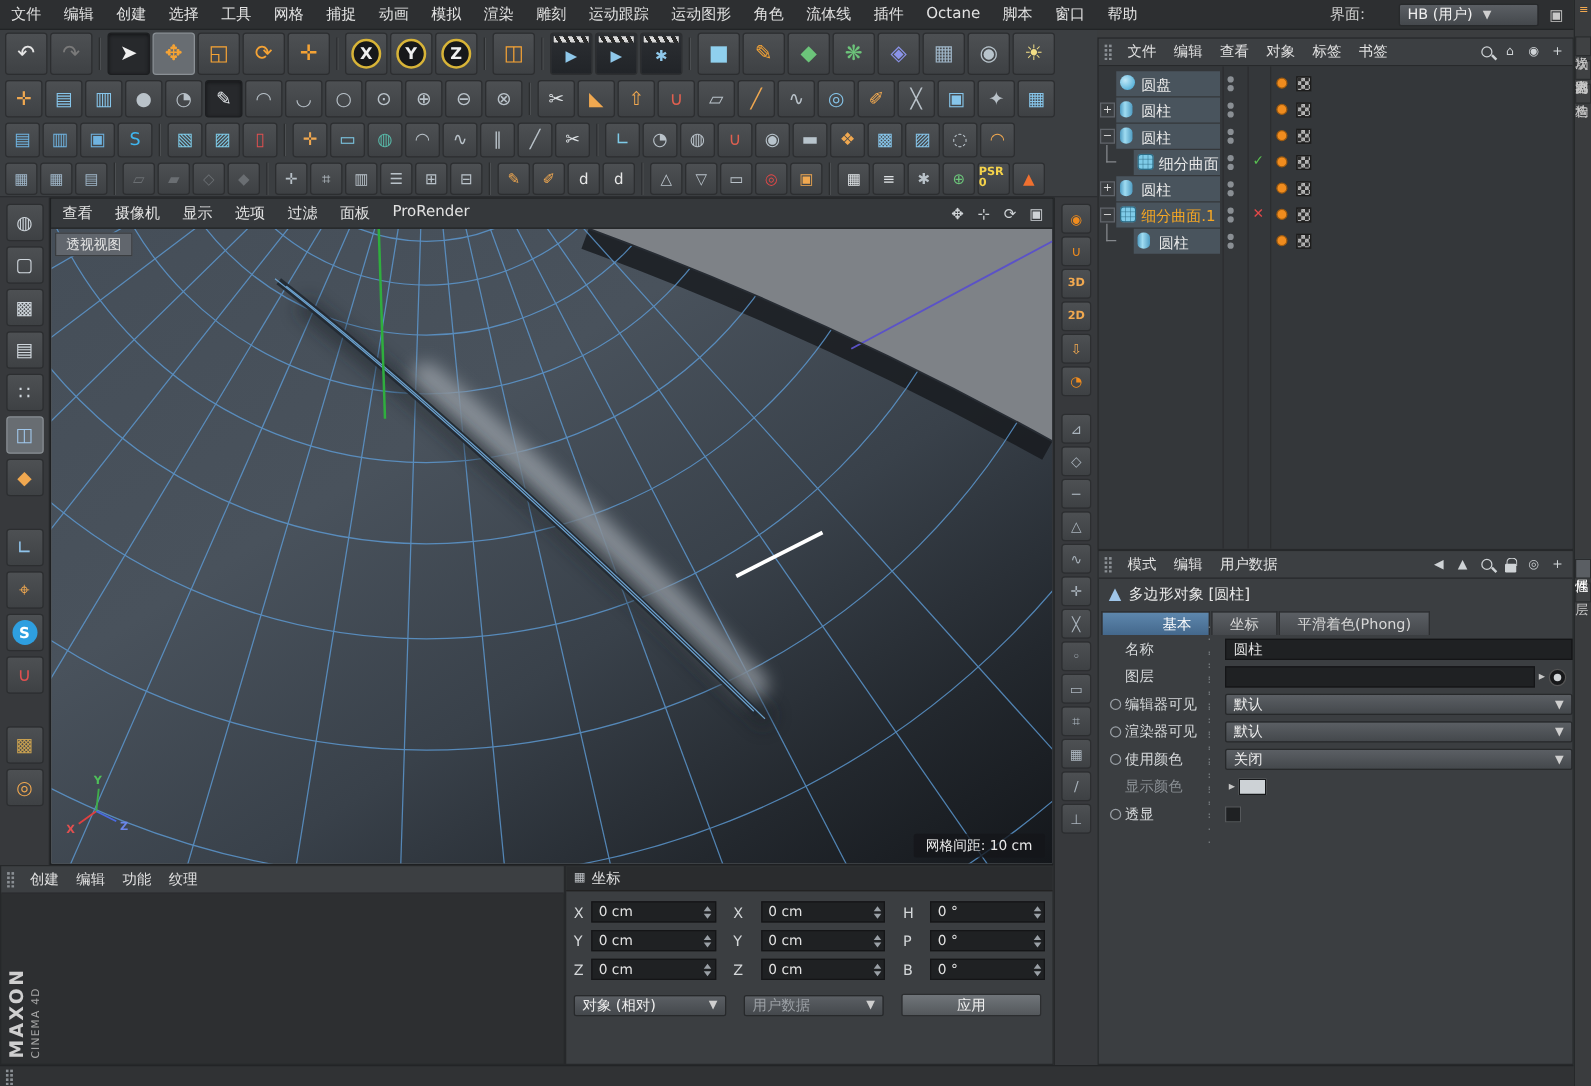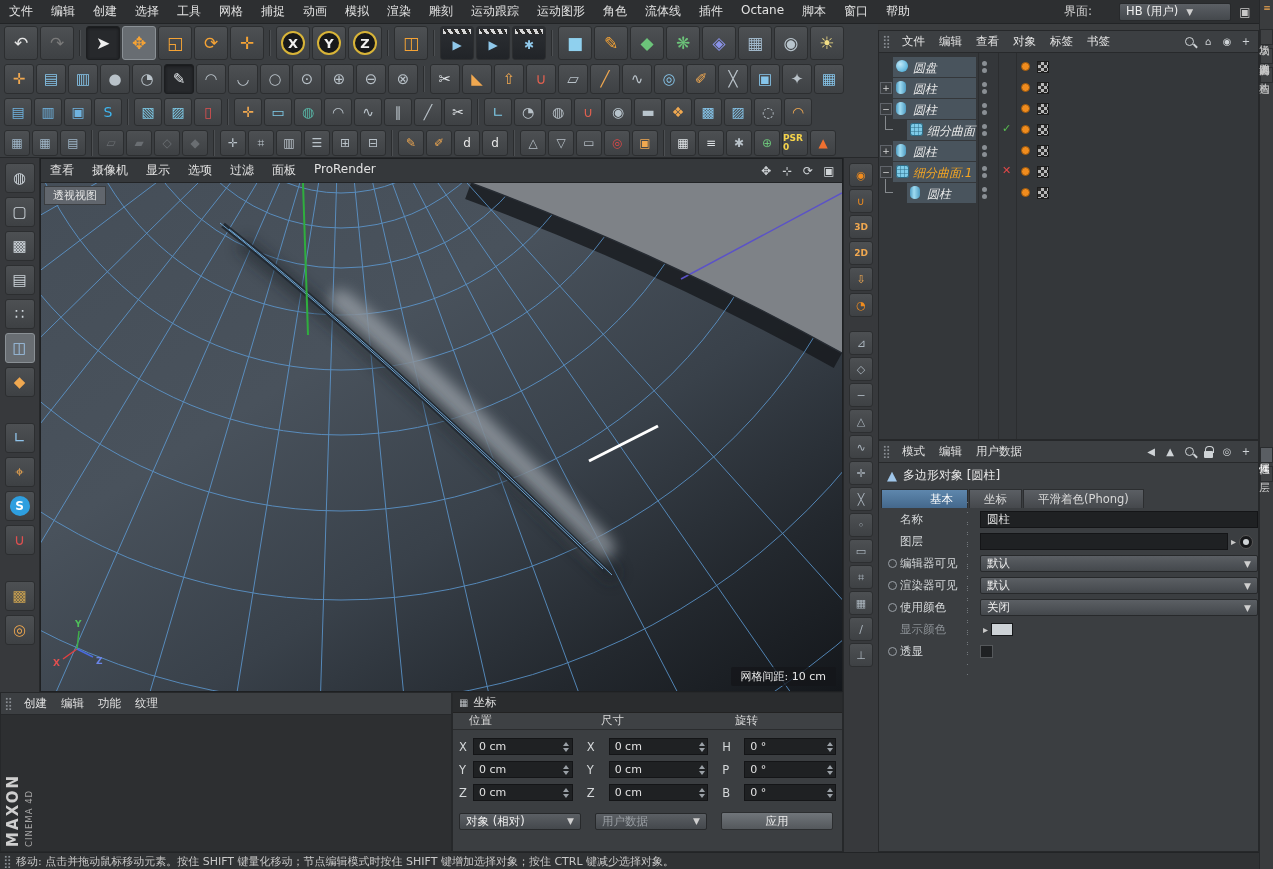--- a/index.html
+++ b/index.html
@@ -67,21 +67,21 @@
           background-image:radial-gradient(#8a8f94 1px, transparent 1.2px); background-size:3.5px 3.5px; }
   .icon-search { position:relative; width:9px; height:9px; border:1.5px solid #cfd3d6; border-radius:50%; }
   .icon-search::after { content:""; position:absolute; left:7px; top:7px; width:5px; height:1.5px; background:#cfd3d6; transform:rotate(45deg); }
   .icon-lock { position:relative; width:9px; height:7px; background:#cfd3d6; border-radius:1px; margin-top:5px; }
   .icon-lock::before { content:""; position:absolute; left:1px; top:-5px; width:7px; height:6px; border:1.5px solid #cfd3d6; border-bottom:none; border-radius:4px 4px 0 0; }
 
   
   #om { position:absolute; left:878px; top:30px; width:381px; height:410px; background:#34373a; border:1px solid #26282a; }
   #om-body { position:relative; height:386px; background:#34373a; padding-top:4px; overflow:hidden; }
   .om-vline { position:absolute; top:0; bottom:0; width:1px; background:#2b2d2f; }
-  .om-row { position:relative; height:20px; margin-bottom:1px;font-style:italic; }
+  .om-row { position:relative; height:20px; margin-bottom:1px; }
   .om-band { position:absolute; top:0; bottom:0; background:#49545d; }
   .om-expander { position:absolute; top:4px; left:1px; width:12px; height:12px; background:#3a3d40; border:1px solid #60646a; color:#d8d8d8; font-size:9px; line-height:10px; text-align:center; }
   .om-branch { position:absolute; left:6px; top:-4px; width:8px; height:14px; border-left:1px solid #85898d; border-bottom:1px solid #85898d; }
   .om-icon { position:absolute; top:3px; }
   .om-label { position:absolute; top:3px; font-size:12px; color:#e8e8e8; white-space:nowrap; }
   .om-row.sel .om-label { color:#f5a623; }
   .ot-disc { width:12px; height:12px; border-radius:50%; background:radial-gradient(circle at 35% 35%, #bfe8f8, #5fb6dc 70%, #3a92ba); }
   .ot-cyl { width:10px; height:13px; border-radius:5px/4px; background:linear-gradient(90deg,#4f9cc2,#9fdcf2 40%,#4f9cc2); }
   .ot-sds { width:13px; height:13px; border-radius:3px; background-color:#7ecbe8;
             background-image:linear-gradient(rgba(44,108,134,.5) 1px,transparent 1px),linear-gradient(90deg,rgba(44,108,134,.5) 1px,transparent 1px);
@@ -968,25 +968,20 @@
         <span class="b2">CINEMA 4D</span>
       </div>
     </div>
   </div>
 
   <div id="coord">
     <div id="coord-title">
       <span class="ticon">▦</span>
       <span>坐标</span>
     </div>
-    <div id="coord-cols">
-        <span class="c1">位置</span>
-        <span class="c2">尺寸</span>
-        <span class="c3">旋转</span>
-      </div>
     <div id="coord-grid">
         <div class="cg-row">
           <span class="cg-lab">X</span>
           <div class="spin sp1">
             <span class="v">0 cm</span>
             <span class="st">
               <span class="tri-up"></span>
               <span class="tri-dn"></span>
             </span>
           </div>
@@ -1068,21 +1063,20 @@
       <div class="select dim" style="width:112px;">
         <span>用户数据</span>
         <span class="arrow">▼</span>
       </div>
       <div id="apply-btn">应用</div>
     </div>
   </div>
 
   <div id="statusbar">
     <div class="grip"></div>
-    <span class="txt">移动: 点击并拖动鼠标移动元素。按住 SHIFT 键量化移动；节点编辑模式时按住 SHIFT 键增加选择对象；按住 CTRL 键减少选择对象。</span>
   </div>
 
   <div id="side-strip">
     <div id="strip-top-icon">≡</div>
     <div id="side-top">
         <div class="vtab">场次</div>
         <div class="vtab">内容浏览器</div>
         <div class="vtab">构造</div>
       </div>
     <div id="side-bottom">

